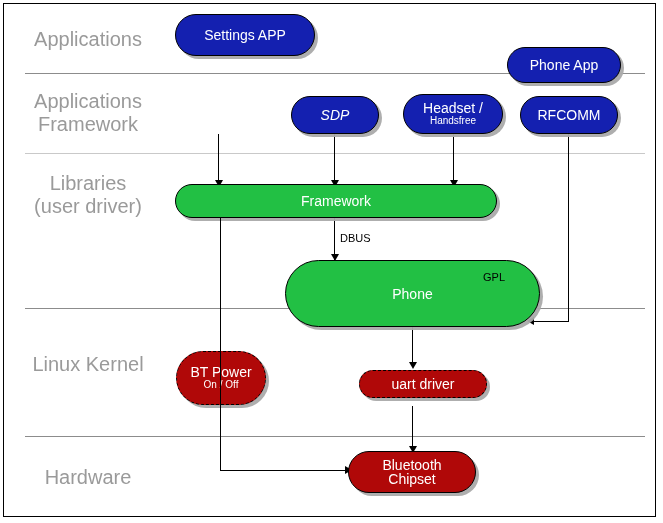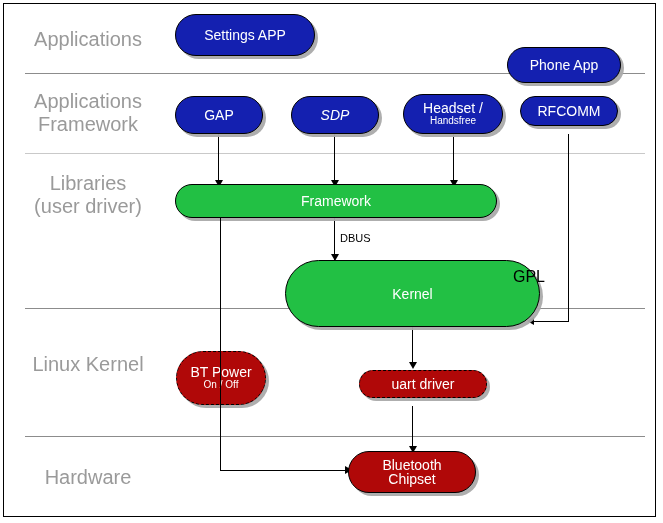--- a/index.html
+++ b/index.html
@@ -95,23 +95,22 @@
   .node .line1 { font-size: 14px; line-height: 14px; }
   .node .line2 { font-size: 10px; line-height: 12px; }
   .node.blue  { background: #1420b0; }
   .node.green { background: #22c044; }
   .node.red   { background: #b00808; }
   .node.dashed { border-style: dashed; border-color: #000000; }
 
   .node-note {
     position: absolute;
     color: #000000;
-    font-size: 16px;
+    font-size: 11px;
     line-height: 14px;
-    margin-left: 30px;
   }
 
   .edge-label {
     position: absolute;
     color: #000000;
     font-size: 11px;
     line-height: 13px;
     text-align: right;
   }
 </style>
@@ -162,43 +161,40 @@
   <div class="arrow-right" style="left:345px; top:466px;"></div>
 
   <div class="node blue" style="left:175px; top:14px; width:140px; height:42px;">
     <span class="line1">Settings APP</span>
   </div>
 
   <div class="node blue" style="left:507px; top:14px; width:114px; height:36px;margin-top:33px;">
     <span class="line1">Phone App</span>
   </div>
 
-  <div class="node blue" style="left:175px; top:96px; width:88px; height:38px;">
-    <span class="line1">GAP</span>
-  </div>
 
   <div class="node blue" style="left:291px; top:96px; width:88px; height:38px;font-style:italic;">
     <span class="line1">SDP</span>
   </div>
 
   <div class="node blue" style="left:403px; top:94px; width:100px; height:40px;">
     <span class="line1">Headset /</span>
     <span class="line2">Handsfree</span>
   </div>
 
-  <div class="node blue" style="left:520px; top:96px; width:98px; height:30px;">
+  <div class="node blue" style="left:520px; top:96px; width:98px; height:38px;">
     <span class="line1">RFCOMM</span>
   </div>
 
   <div class="node green" style="left:175px; top:184px; width:322px; height:34px;">
     <span class="line1">Framework</span>
   </div>
 
   <div class="node green" style="left:285px; top:260px; width:255px; height:67px;">
-    <span class="line1">Kernel</span>
+    <span class="line1">Phone</span>
   </div>
   <div class="node-note" style="left:483px; top:270px; z-index:5;">GPL</div>
 
   <div class="node red dashed" style="left:176px; top:351px; width:90px; height:54px;">
     <span class="line1">BT Power</span>
     <span class="line2">On / Off</span>
   </div>
 
   <div class="node red dashed" style="left:359px; top:370px; width:128px; height:28px;">
     <span class="line1">uart driver</span>

